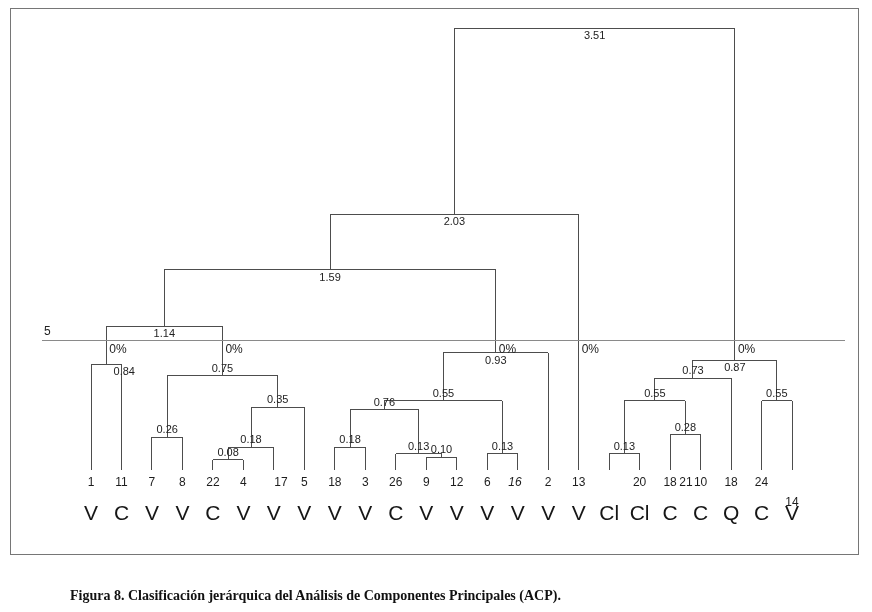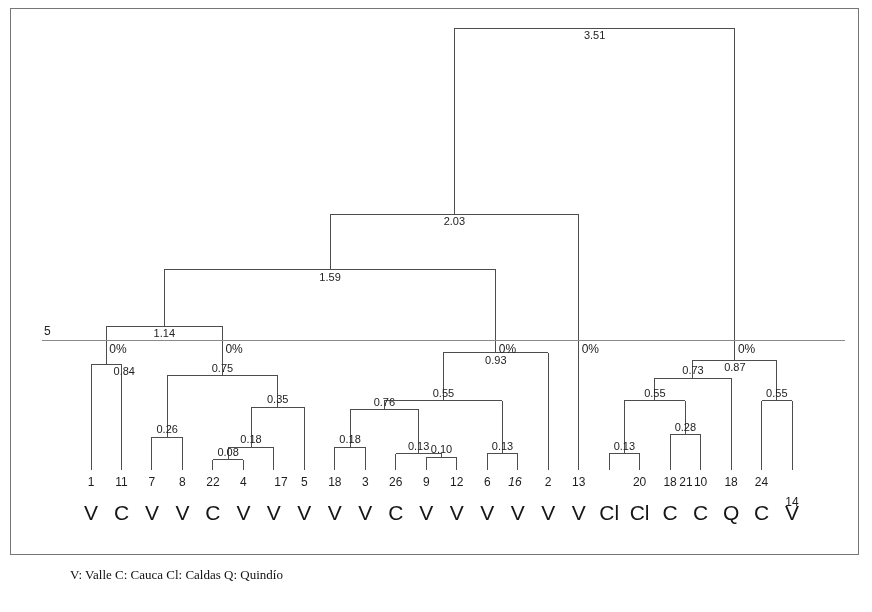--- a/index.html
+++ b/index.html
@@ -239,14 +239,14 @@
       <div class="leaf-group" style="left: 761.56px; top: 502px;">C</div>
       <div class="leaf-num" style="left: 792.04px; top: 476px; margin-top: 20px;">14</div>
       <div class="leaf-group" style="left: 792.04px; top: 502px;">V</div>
       <div class="cut-num" style="left: 44px; top: 325.323px; transform: none;">5</div>
       <div class="pct-label" style="left: 109.24px; top: 343.323px; transform: none;">0%</div>
       <div class="pct-label" style="left: 225.445px; top: 343.323px; transform: none;">0%</div>
       <div class="pct-label" style="left: 498.812px; top: 343.323px; transform: none;">0%</div>
       <div class="pct-label" style="left: 581.68px; top: 343.323px; transform: none;">0%</div>
       <div class="pct-label" style="left: 737.89px; top: 343.323px; transform: none;">0%</div>
     </div>
-  <div class="legend-text">V: Valle C: Cauca Cl: Caldas Q: Quindío</div>
+  <div class="figure-caption">Figura 8. Clasificación jerárquica del Análisis de Componentes Principales (ACP).</div>
 </div>
 
 </body></html>

